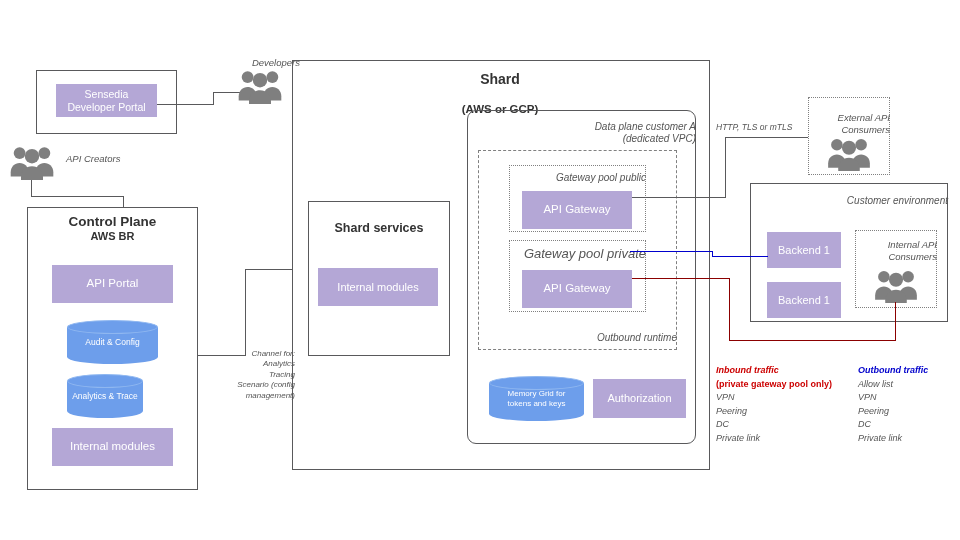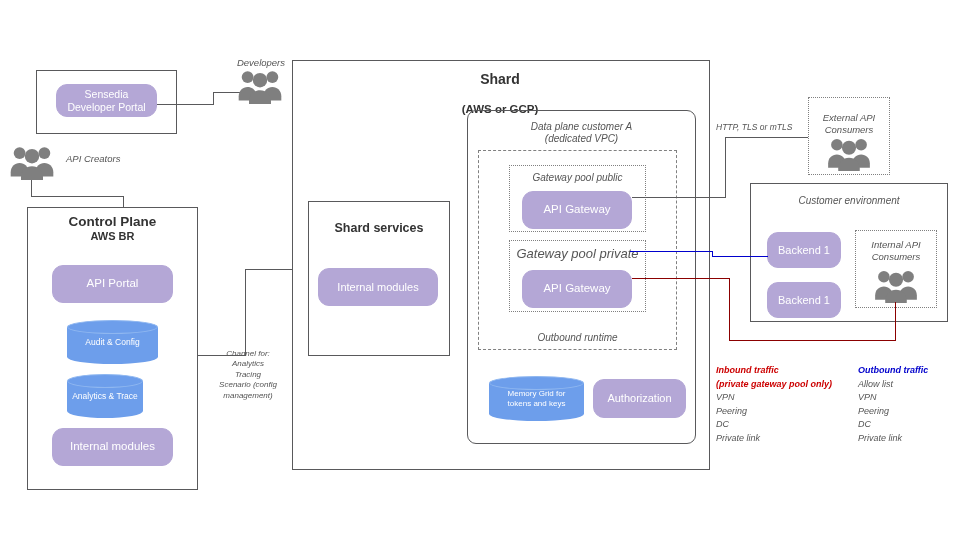--- a/index.html
+++ b/index.html
@@ -8,39 +8,39 @@
        -webkit-font-smoothing:antialiased;}
   .abs{position:absolute;box-sizing:border-box;}
 
   
   .box-solid{border:1px solid #59595b;background:transparent;}
   .box-dotted{border:1px dotted #808080;background:transparent;}
   .box-dashed{border:1px dashed #808080;background:transparent;}
   .box-round{border:1px solid #59595b;border-radius:9px;background:transparent;}
 
   
-  .chip{background:#b4a7d6;border:1px solid #b4a7d6;border-radius:11px;
+  .chip{background:#b4a7d6;border:1px solid #b4a7d6;border-radius:0;
         display:flex;align-items:center;justify-content:center;text-align:center;
         color:#ffffff;line-height:1.18;}
   .chip-lbl{padding:0 4px;}
 
   
   .cyl{position:absolute;}
   .cyl .body{position:absolute;left:0;right:0;top:7px;bottom:7px;background:#6d9eeb;}
   .cyl .top{position:absolute;left:0;right:0;top:0;height:14px;border-radius:50%;
             background:#6d9eeb;border:1px solid #8fb7f0;box-sizing:border-box;}
   .cyl .bot{position:absolute;left:0;right:0;bottom:0;height:14px;border-radius:50%;
             background:#6d9eeb;}
   .cyl .txt{position:absolute;left:0;right:0;top:0;bottom:0;display:flex;
             align-items:center;justify-content:center;text-align:center;
             color:#ffffff;font-weight:normal;line-height:1.2;z-index:3;padding:0 3px;}
 
   
   .ttl{color:#333333;font-weight:bold;text-align:center;line-height:1.25;}
-  .ital{color:#555555;font-style:italic;text-align:center;line-height:1.3;}
+  .ital{color:#555555;font-style:italic;text-align:right;line-height:1.3;}
   .ital-l{color:#555555;font-style:italic;text-align:left;line-height:1.35;}
 
   
   .ln{position:absolute;background:#59595b;}
   .ln-b{position:absolute;background:#0000cd;}
   .ln-r{position:absolute;background:#8b0000;}
 
   
   .ppl{position:absolute;}
   .ppl svg{display:block;width:100%;height:100%;}
@@ -232,21 +232,21 @@
 <div class="ln-b" style="left:712px;top:251px;width:1.4px;height:6px;"></div>
 <div class="ln-b" style="left:712px;top:256px;width:56px;height:1.4px;"></div>
 
 <div class="ln-r" style="left:632px;top:278px;width:98px;height:1.4px;"></div>
 <div class="ln-r" style="left:729px;top:278px;width:1.4px;height:63px;"></div>
 <div class="ln-r" style="left:729px;top:340px;width:167px;height:1.4px;"></div>
 <div class="ln-r" style="left:895px;top:302px;width:1.4px;height:39px;"></div>
 
 <div class="abs" style="left:716px;top:364px;width:140px;font-size:9px;line-height:1.5;">
   <div style="color:#cc0000;font-weight:bold;font-style:italic;">Inbound traffic</div>
-  <div style="color:#cc0000;font-weight:bold;font-style:italic;">(private gateway pool only)</div>
+  <div style="color:#cc0000;font-weight:bold;">(private gateway pool only)</div>
   <div style="color:#555;font-style:italic;">VPN</div>
   <div style="color:#555;font-style:italic;">Peering</div>
   <div style="color:#555;font-style:italic;">DC</div>
   <div style="color:#555;font-style:italic;">Private link</div>
 </div>
 
 <div class="abs" style="left:858px;top:364px;width:110px;font-size:9px;line-height:1.5;">
   <div style="color:#0000cc;font-weight:bold;font-style:italic;">Outbound traffic</div>
   <div style="color:#555;font-style:italic;">Allow list</div>
   <div style="color:#555;font-style:italic;">VPN</div>

